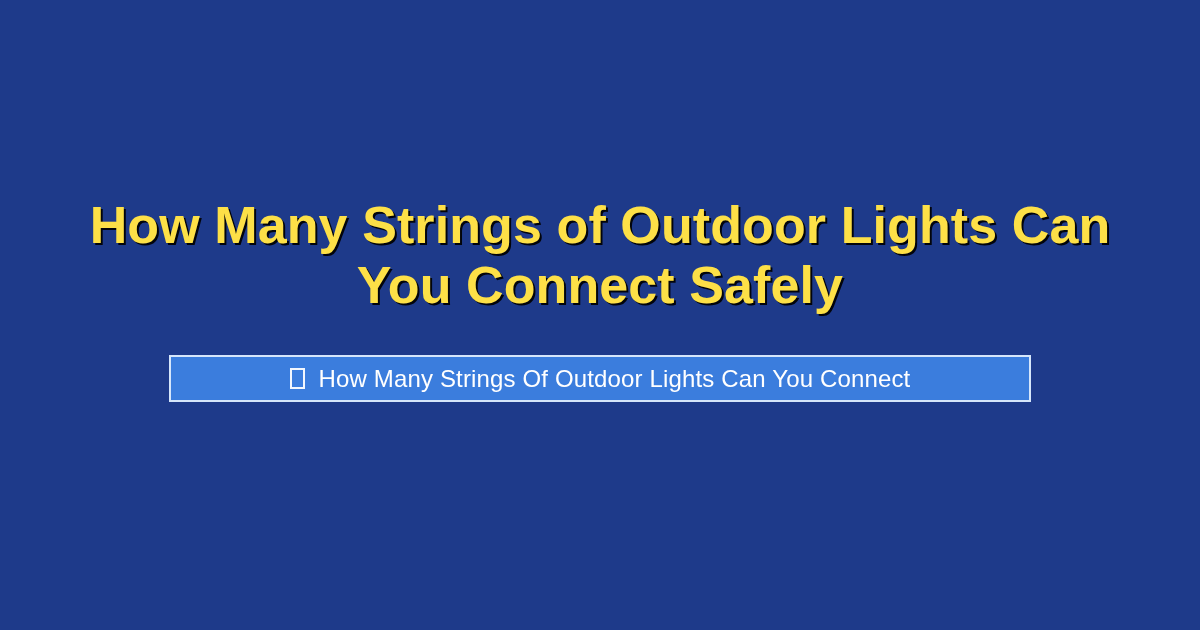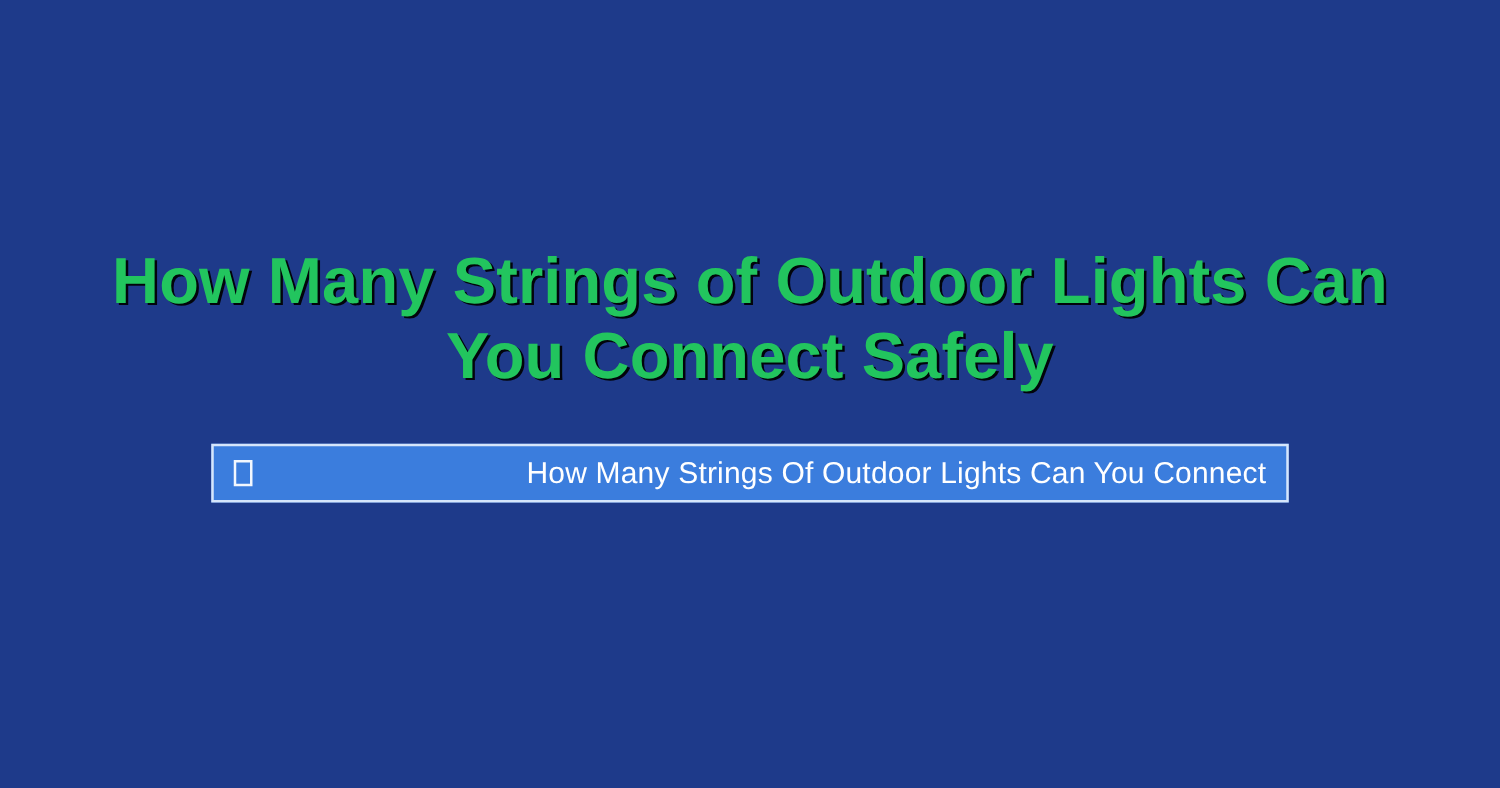--- a/index.html
+++ b/index.html
@@ -38,21 +38,21 @@
     text-align: center;
   }
 
   .headline {
     margin: 0;
     font-family: "Liberation Sans", sans-serif;
     font-size: 52px;
     font-weight: bold;
     line-height: 60px;
     letter-spacing: 0.1px;
-    color: #22c55e;
+    color: #fde047;
     text-shadow: 2px 2px 0 rgba(0, 0, 0, 0.92);
     white-space: normal;
     word-wrap: break-word;
   }
 
   
   .cta-wrap {
     position: absolute;
     left: 0;
     top: 355px;
@@ -63,21 +63,21 @@
 
   .cta-button {
     box-sizing: border-box;
     width: 862px;
     height: 47px;
     background: #3b7ddd;
     border: 2px solid #d6e6fb;
     border-radius: 0;
     display: flex;
     align-items: center;
-    justify-content: space-between;
+    justify-content: center;
     gap: 14px;
     padding: 0 16px;
     cursor: pointer;
   }
 
   .cta-icon {
     display: inline-block;
     width: 15px;
     height: 21px;
     border: 2px solid #f2f7fe;

